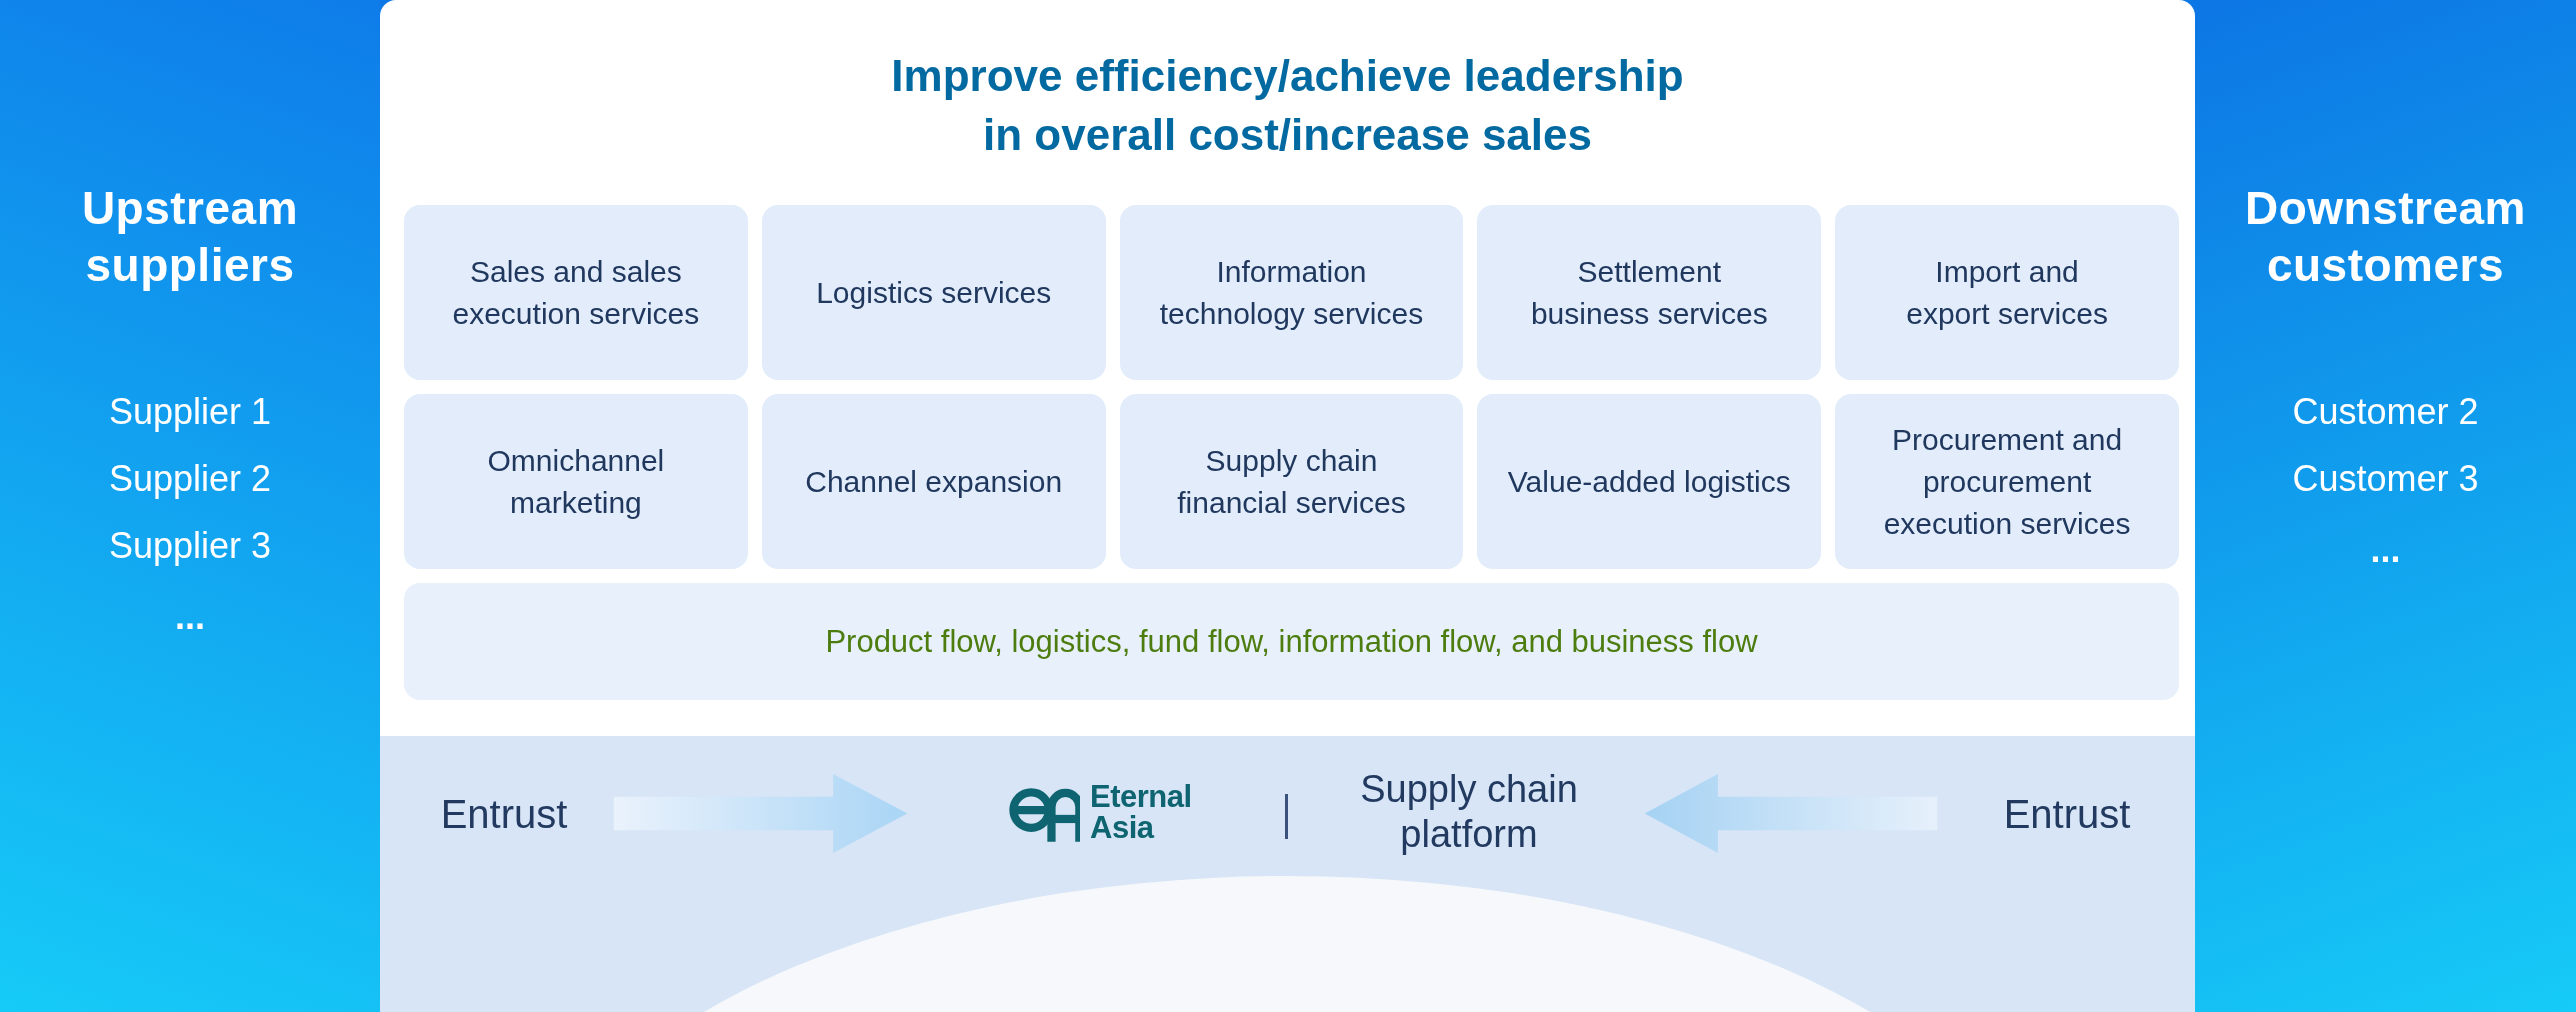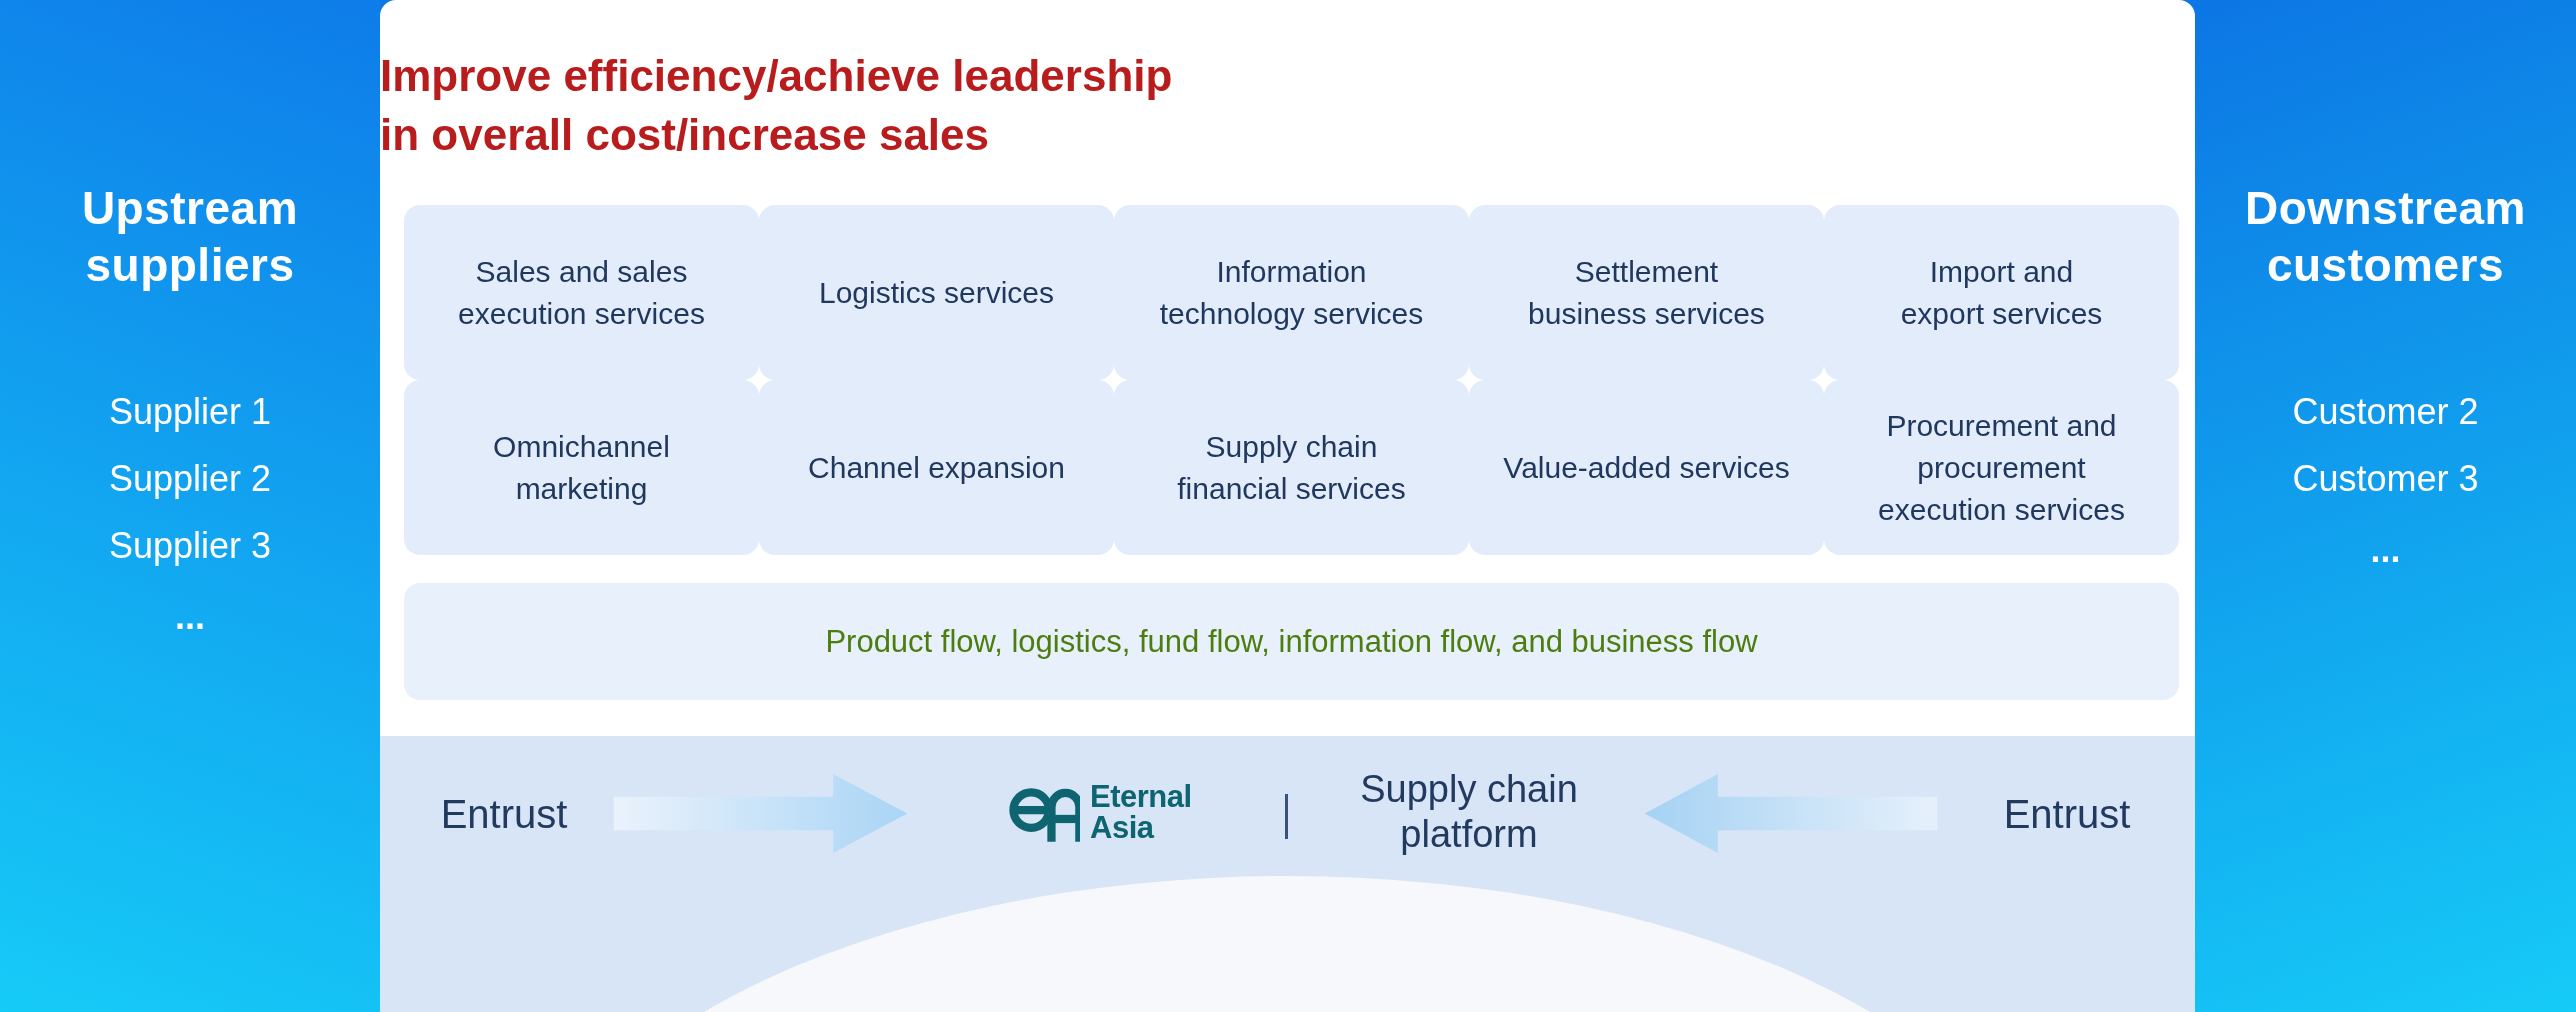--- a/index.html
+++ b/index.html
@@ -24,27 +24,27 @@
   .side-item { font-size:36px; font-weight:400; line-height:67px; }
   .side-item.ellipsis { line-height:75px; font-weight:700; }
 
   
   .panel {
     position:absolute; left:380px; top:0; width:1815px; height:1012px;
     background:#ffffff; border-radius:16px 16px 0 0; overflow:hidden;
   }
   .main-title {
     position:absolute; top:46px; left:0; width:100%;
-    font-size:44px; font-weight:700; color:#b91c1c;
+    text-align:center; font-size:44px; font-weight:700; color:#0369a1;
     line-height:59px; white-space:pre-line; letter-spacing:0;
   }
 
   .services {
     position:absolute; left:24px; top:205px; width:1775px;
-    display:grid; grid-template-columns:repeat(5,1fr); 
+    display:grid; grid-template-columns:repeat(5,1fr); gap:14px;
   }
   .service-box {
     height:175px; background:#e2ecfa; border-radius:16px;
     display:flex; align-items:center; justify-content:center;
     text-align:center; font-size:30px; line-height:42px; font-weight:500;
     color:#20385e; white-space:pre-line; padding:0 8px;
   }
 
   .flow-bar {
     position:absolute; left:24px; top:583px; width:1775px; height:117px;
@@ -112,21 +112,21 @@
 technology services</div>
       <div class="service-box">Settlement
 business services</div>
       <div class="service-box">Import and
 export services</div>
       <div class="service-box">Omnichannel
 marketing</div>
       <div class="service-box">Channel expansion</div>
       <div class="service-box">Supply chain
 financial services</div>
-      <div class="service-box">Value-added services</div>
+      <div class="service-box">Value-added logistics</div>
       <div class="service-box">Procurement and
 procurement
 execution services</div>
     </div>
 
     <div class="flow-bar">Product flow, logistics, fund flow, information flow, and business flow</div>
 
     <section class="strip">
       <div class="dome"></div>
 

